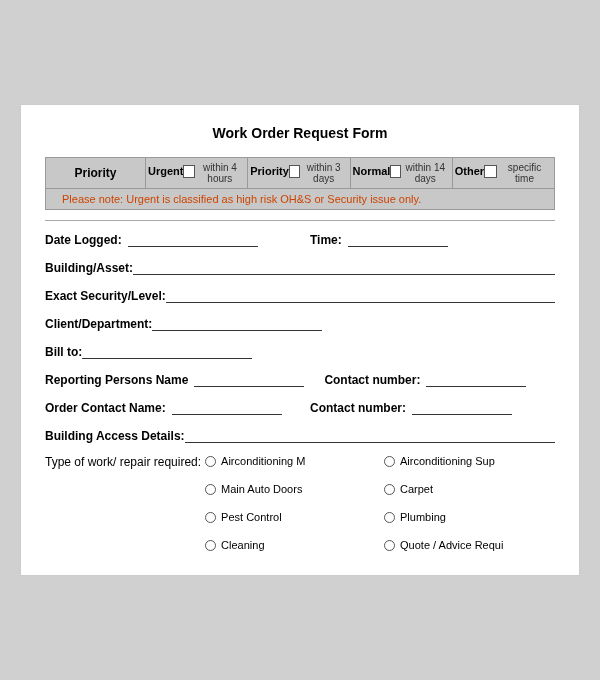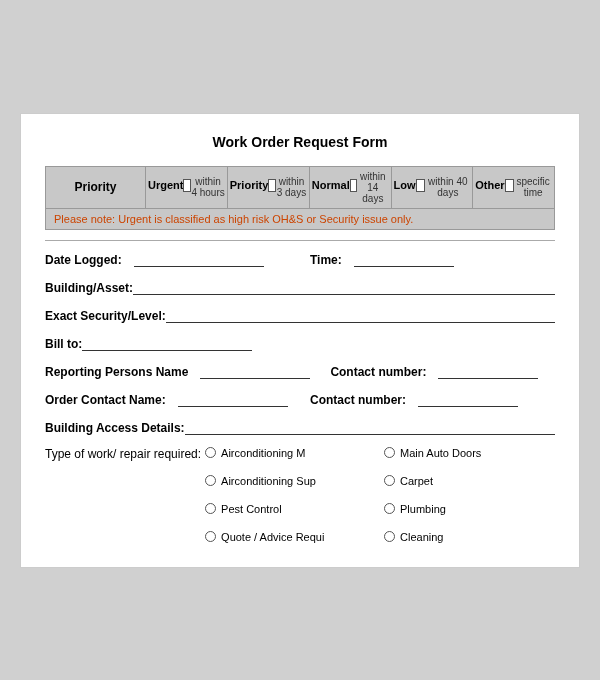--- a/index.html
+++ b/index.html
@@ -71,21 +71,21 @@
       background: #fff;
       display: inline-block;
       margin-bottom: 4px;
     }
     .col-sub {
       font-size: 10px;
       text-align: center;
       color: #333;
     }
     .priority-note-row {
-      padding: 4px 8px;
+      padding: 4px 16px;
       font-size: 11px;
       color: #cc4400;
     }
     .field-label {
       font-weight: bold;
       white-space: nowrap;
       font-size: 12px;
     }
     .field-line {
       border: none;
@@ -98,21 +98,21 @@
     }
     .half-row {
       display: flex;
       align-items: flex-end;
       gap: 20px;
       margin-bottom: 12px;
     }
     .half-group {
       display: flex;
       align-items: flex-end;
-      gap: 12px;
+      gap: 6px;
       flex: 1;
     }
     
     .work-type-section {
       display: flex;
       margin-top: 8px;
       gap: 4px;
     }
     .work-type-label {
       font-weight: normal;
@@ -172,25 +172,20 @@
       <span class="col-name">Priority</span>
       <span class="checkbox-square"></span>
       <span class="col-sub">within 3 days</span>
     </div>
           <div class="priority-col">
       <span class="col-name">Normal</span>
       <span class="checkbox-square"></span>
       <span class="col-sub">within 14 days</span>
     </div>
           <div class="priority-col">
-      <span class="col-name">Low</span>
-      <span class="checkbox-square"></span>
-      <span class="col-sub">within 40 days</span>
-    </div>
-          <div class="priority-col">
       <span class="col-name">Other</span>
       <span class="checkbox-square"></span>
       <span class="col-sub">specific time</span>
     </div>
         </div>
     </div>
     <div class="priority-note-row">Please note: Urgent is classified as high risk OH&amp;S or Security issue only.</div>
   </div>
 
   <hr class="divider">
@@ -209,20 +204,24 @@
   <div class="full-row">
     <span class="field-label">Building/Asset:</span>
     <input type="text" class="field-line" style="">
   </div>
 
   <div class="full-row">
     <span class="field-label">Exact Security/Level:</span>
     <input type="text" class="field-line" style="">
   </div>
 
+  <div class="full-row">
+    <span class="field-label">Client/Department:</span>
+    <input type="text" class="field-line" style="width: 170px; flex: 0 0 auto;">
+  </div>
 
   <div class="full-row">
     <span class="field-label">Bill to:</span>
     <input type="text" class="field-line" style="width: 170px; flex: 0 0 auto;">
   </div>
 
   <div class="half-row">
     <div class="half-group">
       <span class="field-label">Reporting Persons Name</span>
       <input type="text" class="field-line" style="width: 110px; flex: 0 0 auto;">
@@ -252,41 +251,41 @@
   <div class="work-type-section">
     <span class="work-type-label">Type of work/ repair required:</span>
     <div class="work-type-grid">
 
     <div class="work-type-item">
       <span class="radio-circle"></span>
       <span>Airconditioning M</span>
     </div>
         <div class="work-type-item">
       <span class="radio-circle"></span>
+      <span>Airconditioning Sup</span>
+    </div>
+        <div class="work-type-item">
+      <span class="radio-circle"></span>
       <span>Main Auto Doors</span>
     </div>
         <div class="work-type-item">
       <span class="radio-circle"></span>
-      <span>Airconditioning Sup</span>
-    </div>
-        <div class="work-type-item">
-      <span class="radio-circle"></span>
       <span>Carpet</span>
     </div>
         <div class="work-type-item">
       <span class="radio-circle"></span>
       <span>Pest Control</span>
     </div>
         <div class="work-type-item">
       <span class="radio-circle"></span>
       <span>Plumbing</span>
     </div>
         <div class="work-type-item">
       <span class="radio-circle"></span>
+      <span>Cleaning</span>
+    </div>
+        <div class="work-type-item">
+      <span class="radio-circle"></span>
       <span>Quote / Advice Requi</span>
     </div>
-        <div class="work-type-item">
-      <span class="radio-circle"></span>
-      <span>Cleaning</span>
-    </div>
       </div>
   </div>
 </div>
 
 </body></html>

